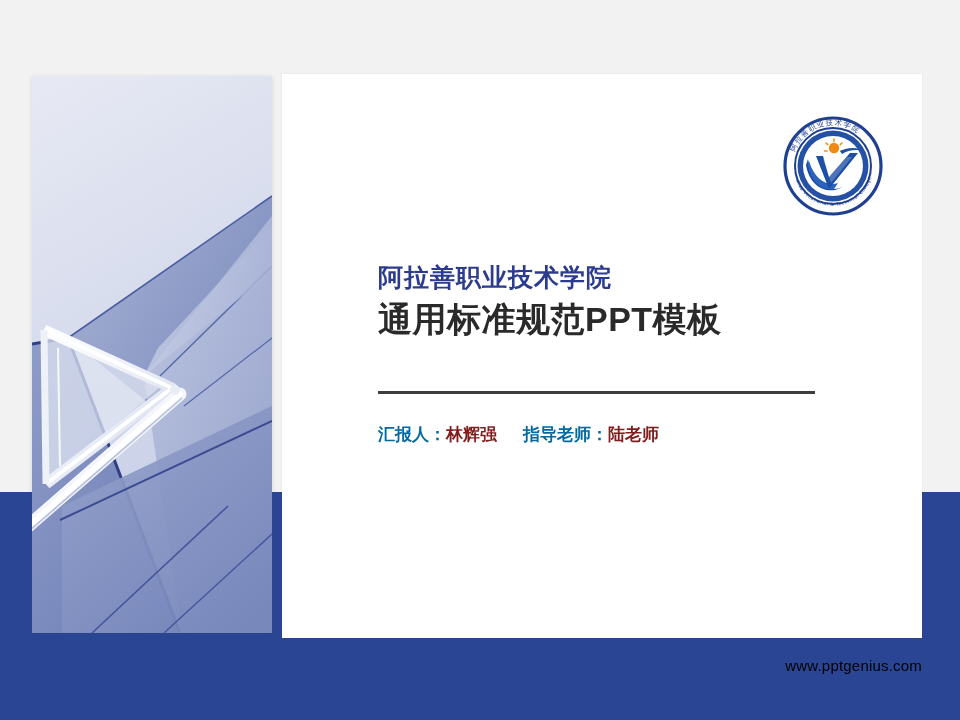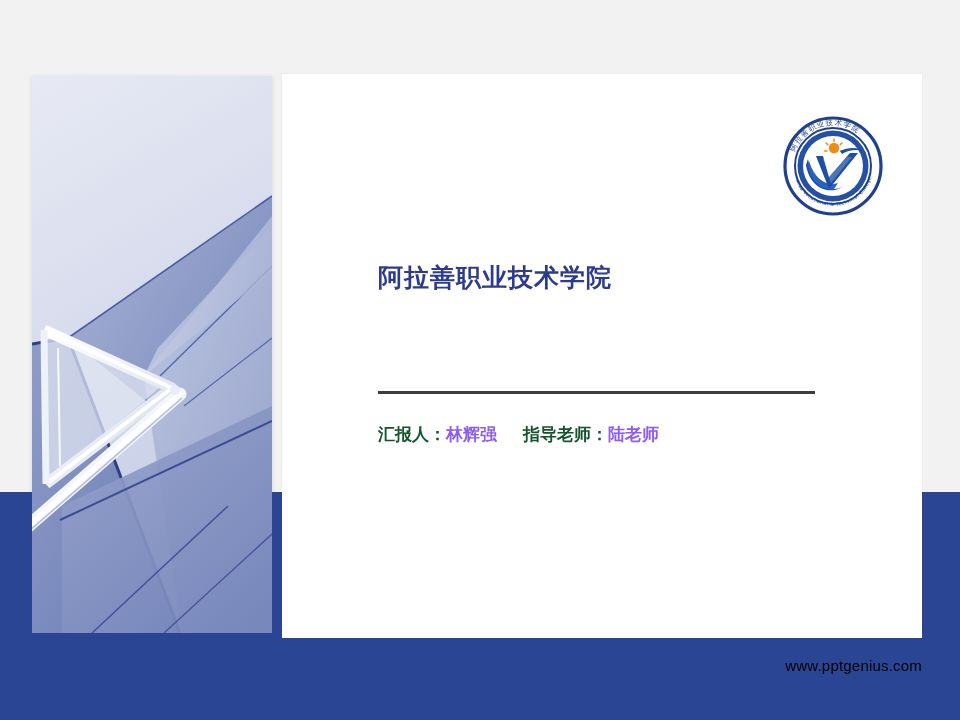--- a/index.html
+++ b/index.html
@@ -62,22 +62,22 @@
   }
   .rule{
     position:absolute;left:378px;top:391px;width:437px;height:3px;
     background:#3d3d3d;
   }
   .meta-row{
     position:absolute;left:378px;top:423px;
     font-size:17px;font-weight:bold;white-space:nowrap;
     line-height:1.4;
   }
-  .meta-label{color:#14532d;}
-  .meta-value{color:#8b5cf6;}
+  .meta-label{color:#0369a1;}
+  .meta-value{color:#7f1d1d;}
   .meta-gap{display:inline-block;width:26px;}
 </style>
 </head>
 <body>
 
 <div class="slide">
 
   <div class="footer-band"></div>
   <div class="footer-url">www.pptgenius.com</div>
 
@@ -181,20 +181,21 @@
       <path d="M26,44 C30,70 48,78 60,72 C48,80 28,74 24,50 Z" fill="#1d4fa5"></path>
       <path d="M27,46 C33,66 47,72 56,68 L52,74 C36,76 27,62 26,48 Z" fill="#2a63bd"></path>
       <path d="M34,41 L47,74 L76,38 L68,38 L47,62 L41,41 Z" fill="#1d4fa5"></path>
       <path d="M41,44 L49,68 L70,42 L65,42 L49,60 L45,44 Z" fill="#ffffff" opacity="0.22"></path>
       <path d="M58,36 C66,32 76,32 82,36 C74,34 66,35 60,39 Z" fill="#1d4fa5"></path>
     </svg>
   </div>
 
   <div class="text-block">
     <div class="org-name">阿拉善职业技术学院</div>
+    <div class="main-title">通用标准规范PPT模板</div>
   </div>
 
   <div class="rule"></div>
 
   <div class="meta-row">
     <span class="meta-label">汇报人：</span><span class="meta-value">林辉强</span><span class="meta-gap"></span><span class="meta-label">指导老师：</span><span class="meta-value">陆老师</span>
   </div>
 
 </div>
 

